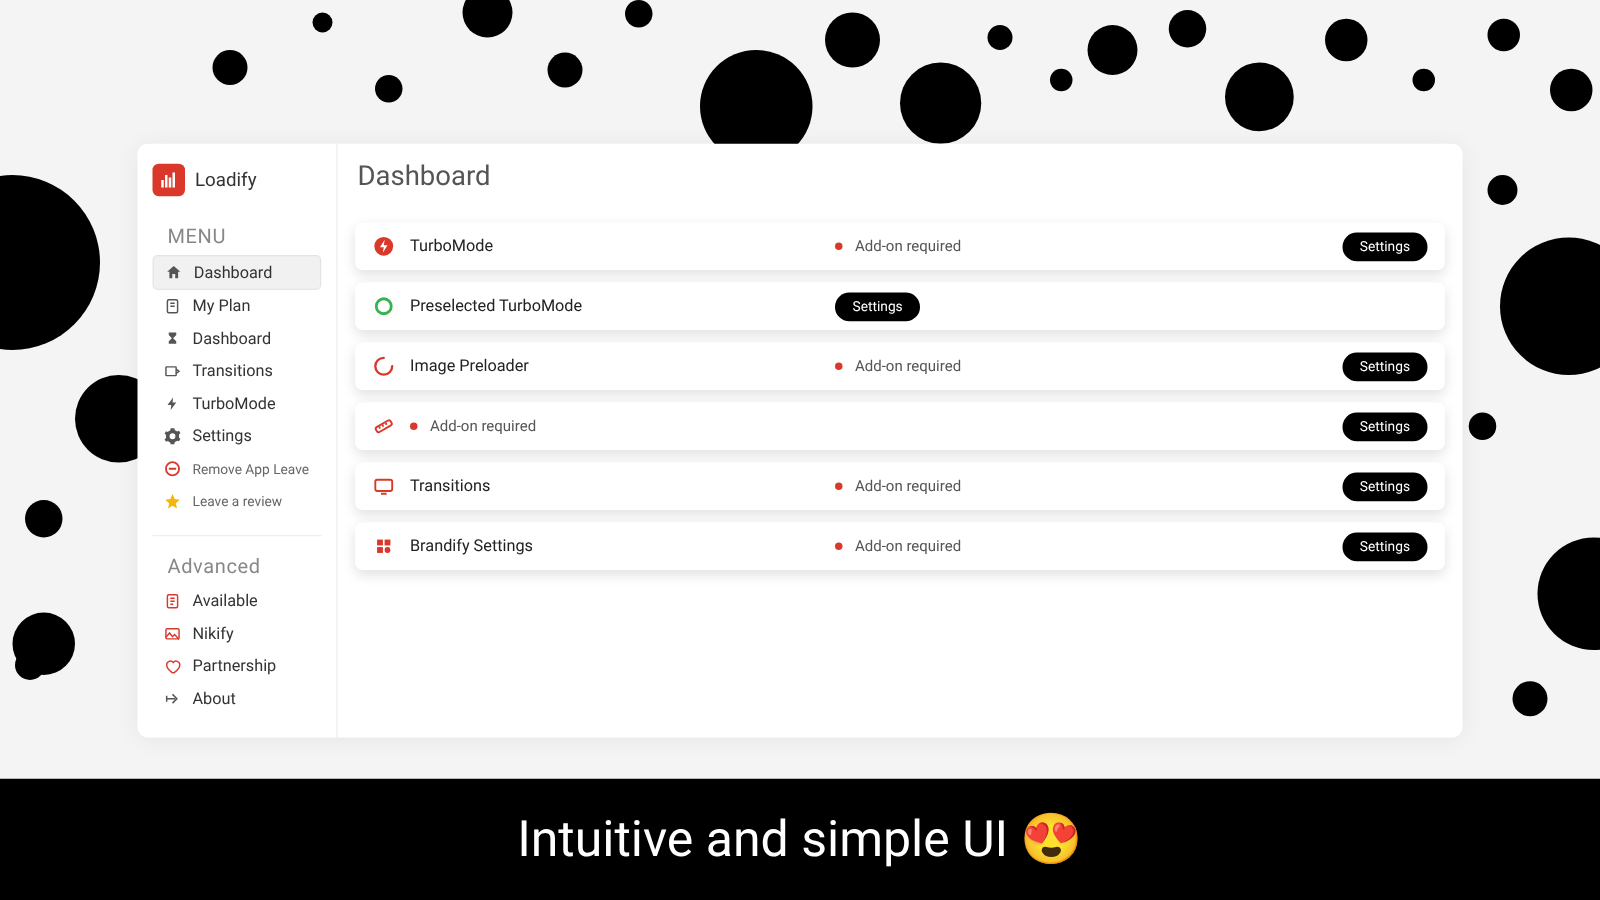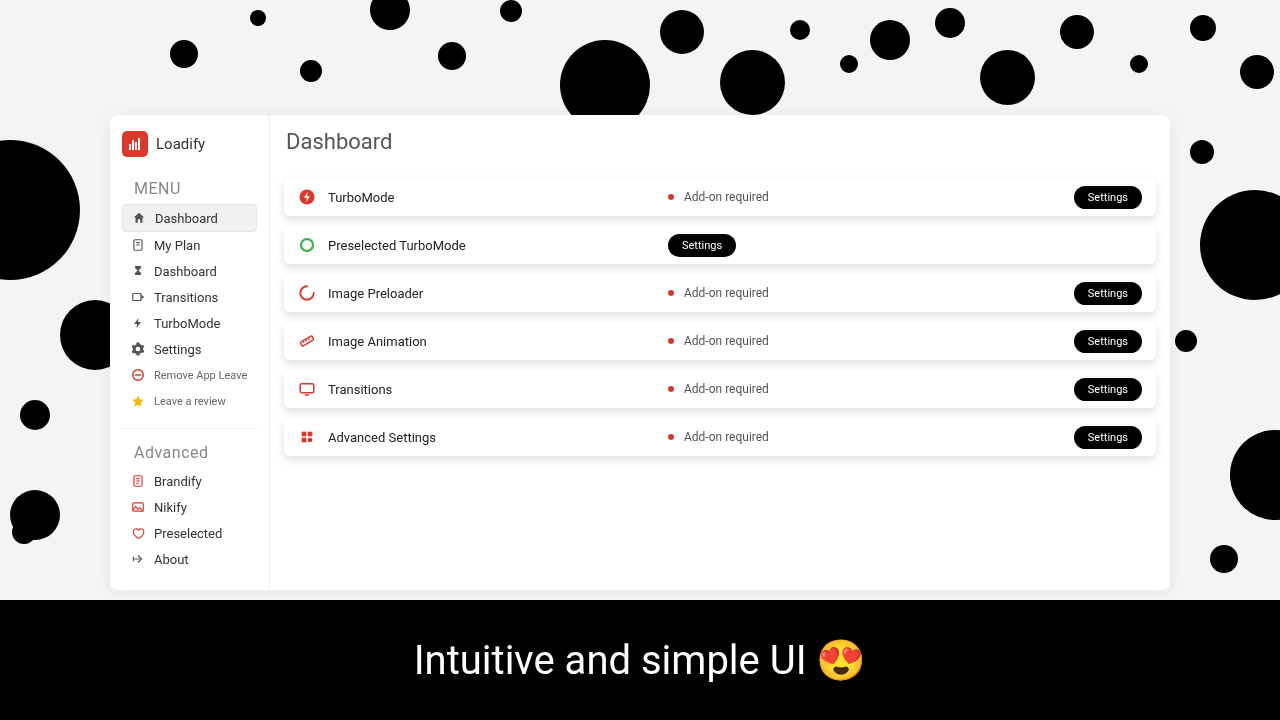--- a/index.html
+++ b/index.html
@@ -25,21 +25,21 @@
   .cards{display:flex;flex-direction:column;gap:10px;padding:10px 4px}
   .card{display:flex;align-items:center;background:#fff;border-radius:6px;box-shadow:0 4px 10px rgba(0,0,0,.12);padding:10px 14px;height:38px}
   .card .cic{width:18px;height:18px;margin-right:12px;display:flex;align-items:center;justify-content:center;color:#d9382b;flex:none}
   .card .cic.green{color:#37b24d}
   .card .name{font-size:13px;color:#222;flex:0 0 340px}
   .status{display:flex;align-items:center;gap:10px;font-size:12px;color:#555;flex:1}
   .status .bullet{width:6px;height:6px;border-radius:50%}
   .bullet.req{background:#d9382b}
   .bullet.ok{background:#37b24d}
   .settings-btn{background:#000;color:#fff;border:none;border-radius:14px;padding:5px 14px;font-size:11px;cursor:pointer}
-  .caption{position:absolute;left:0;bottom:0;width:100%;height:120px;background:#000;color:#fff;display:flex;align-items:center;justify-content:center;font-size:40px;z-index:3}
+  .caption{position:absolute;left:0;bottom:0;width:100%;height:97px;background:#000;color:#fff;display:flex;align-items:center;justify-content:center;font-size:40px;z-index:3}
   svg{display:block}
 </style>
 </head>
 <body>
 
 <div class="dots">
   <div class="dot" style="left:-60px;top:140px;width:140px;height:140px"></div>
   <div class="dot" style="left:60px;top:300px;width:70px;height:70px"></div>
   <div class="dot" style="left:20px;top:400px;width:30px;height:30px"></div>
   <div class="dot" style="left:10px;top:490px;width:50px;height:50px"></div>
@@ -160,38 +160,38 @@
 
     <div class="nav-item red">
       <span class="ic">
           <svg width="14" height="14" viewBox="0 0 24 24" fill="none" stroke="currentColor" stroke-width="2">
             <rect x="5" y="3" width="14" height="18" rx="2"></rect>
             <line x1="9" y1="8" x2="15" y2="8"></line>
             <line x1="9" y1="12" x2="15" y2="12"></line>
             <line x1="9" y1="16" x2="13" y2="16"></line>
           </svg>
         </span>
-      <span>Brandify</span>
+      <span>Available</span>
     </div>
     <div class="nav-item red">
       <span class="ic">
           <svg width="14" height="14" viewBox="0 0 24 24" fill="none" stroke="currentColor" stroke-width="2">
             <rect x="3" y="5" width="18" height="14" rx="2"></rect>
             <path d="M3 17l5-6 4 5 3-3 6 7"></path>
           </svg>
         </span>
       <span>Nikify</span>
     </div>
     <div class="nav-item red">
       <span class="ic">
           <svg width="14" height="14" viewBox="0 0 24 24" fill="none" stroke="currentColor" stroke-width="2">
             <path d="M12 21s-8-5.3-8-11a5 5 0 019-3 5 5 0 019 3c0 5.7-8 11-8 11z"></path>
           </svg>
         </span>
-      <span>Preselected</span>
+      <span>Partnership</span>
     </div>
     <div class="nav-item">
       <span class="ic">
           <svg width="14" height="14" viewBox="0 0 24 24" fill="none" stroke="currentColor" stroke-width="2">
             <path d="M4 12h12"></path>
             <path d="M12 6l6 6-6 6"></path>
             <path d="M4 8v8"></path>
           </svg>
         </span>
       <span>About</span>
@@ -243,21 +243,20 @@
 
       <div class="card">
         <span class="cic">
             <svg width="18" height="18" viewBox="0 0 24 24" fill="none" stroke="currentColor" stroke-width="2">
               <rect x="3" y="9" width="18" height="6" rx="2" transform="rotate(-30 12 12)"></rect>
               <line x1="7" y1="12" x2="8" y2="10" transform="rotate(-30 12 12)"></line>
               <line x1="11" y1="12" x2="12" y2="10" transform="rotate(-30 12 12)"></line>
               <line x1="15" y1="12" x2="16" y2="10" transform="rotate(-30 12 12)"></line>
             </svg>
           </span>
-        <span class="name">Image Animation</span>
         <span class="status">
             <span class="bullet req"></span>
             <span>Add-on required</span>
           </span>
         <button class="settings-btn">Settings</button>
       </div>
 
       <div class="card">
         <span class="cic">
             <svg width="18" height="18" viewBox="0 0 24 24" fill="none" stroke="currentColor" stroke-width="2">
@@ -275,21 +274,21 @@
 
       <div class="card">
         <span class="cic">
             <svg width="16" height="16" viewBox="0 0 24 24" fill="currentColor">
               <rect x="4" y="4" width="7" height="7"></rect>
               <rect x="13" y="4" width="7" height="7"></rect>
               <rect x="4" y="13" width="7" height="7"></rect>
               <rect x="13" y="13" width="7" height="7" rx="3.5"></rect>
             </svg>
           </span>
-        <span class="name">Advanced Settings</span>
+        <span class="name">Brandify Settings</span>
         <span class="status">
             <span class="bullet req"></span>
             <span>Add-on required</span>
           </span>
         <button class="settings-btn">Settings</button>
       </div>
 
     </div>
   </main>
 </div>

